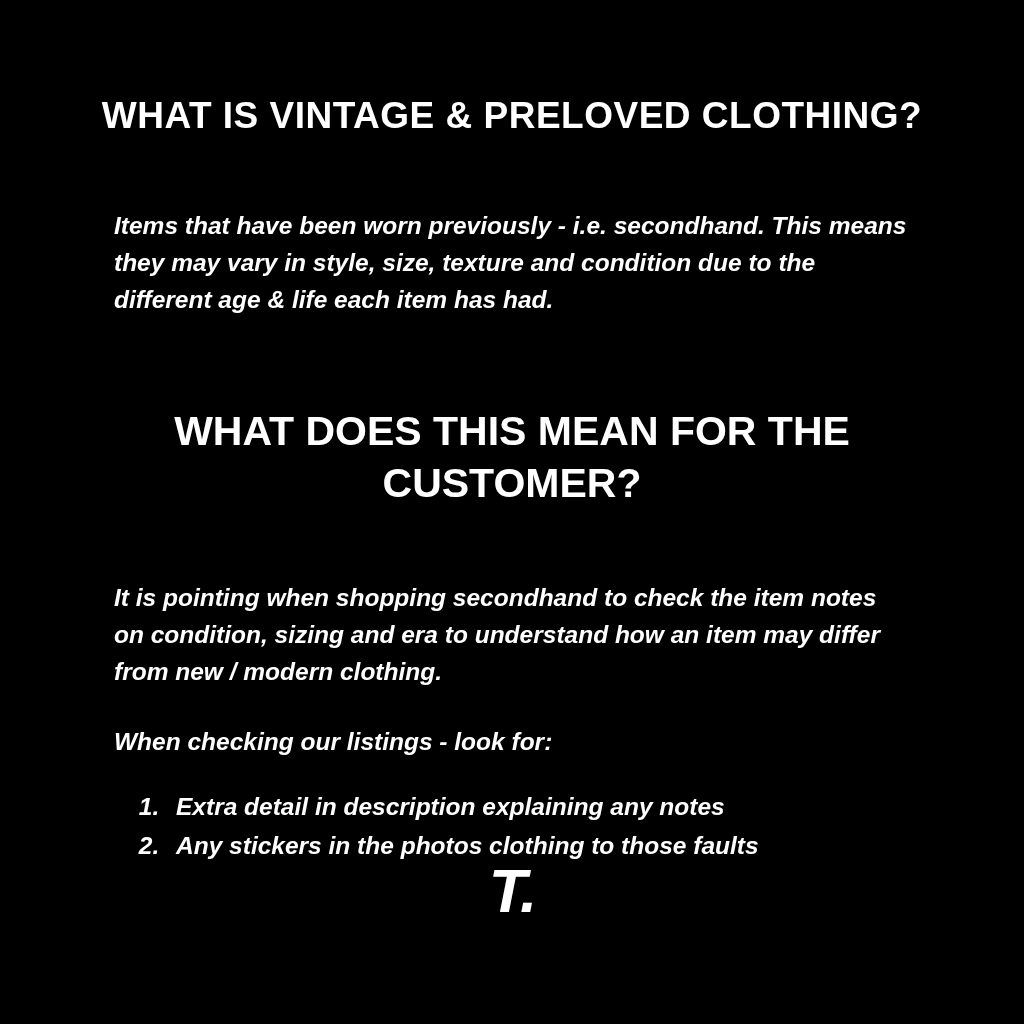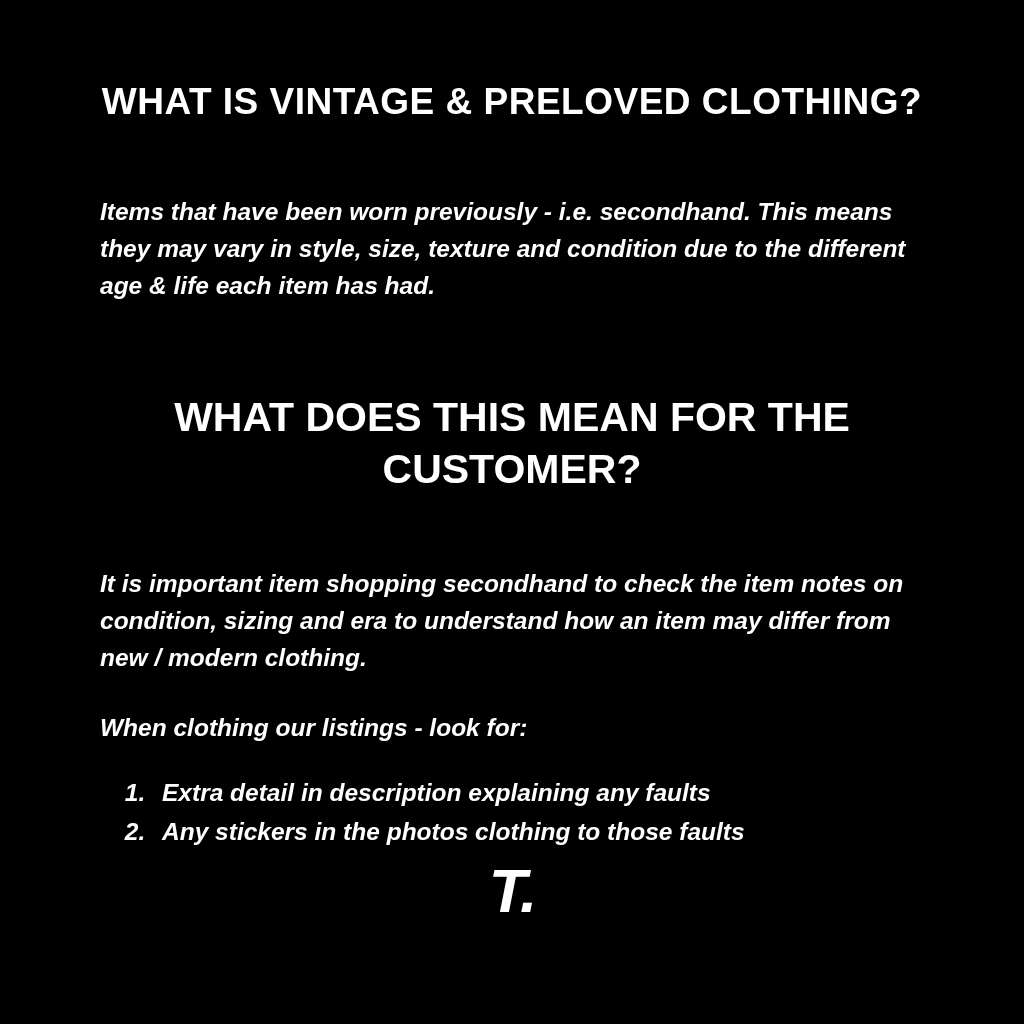--- a/index.html
+++ b/index.html
@@ -12,21 +12,21 @@
     background: #000000;
     font-family: "Liberation Sans", sans-serif;
     color: #ffffff;
     overflow: hidden;
   }
   .page {
     position: relative;
     width: 1024px;
     height: 964px;
     box-sizing: border-box;
-    padding: 4px;
+    padding: 18px;
   }
   .heading-main {
     text-align: center;
     font-weight: bold;
     font-size: 37px;
     letter-spacing: 0.5px;
     line-height: 1.1;
     margin: 0;
     padding: 78px 40px 0 40px;
     color: #ffffff;
@@ -90,24 +90,24 @@
 <body>
 
 <div class="page">
 
   <h1 class="heading-main">WHAT IS VINTAGE &amp; PRELOVED CLOTHING?</h1>
 
   <p class="body-block block-intro">Items that have been worn previously - i.e. secondhand. This means they may vary in style, size, texture and condition due to the different age &amp; life each item has had.</p>
 
   <h2 class="heading-secondary">WHAT DOES THIS MEAN FOR THE CUSTOMER?</h2>
 
-  <p class="body-block block-meaning">It is important item shopping secondhand to check the item notes on condition, sizing and era to understand how an item may differ from new / modern clothing.</p>
+  <p class="body-block block-meaning">It is pointing when shopping secondhand to check the item notes on condition, sizing and era to understand how an item may differ from new / modern clothing.</p>
 
-  <p class="body-block block-checking">When clothing our listings - look for:</p>
+  <p class="body-block block-checking">When checking our listings - look for:</p>
 
   <ol class="list">
-    <li>Extra detail in description explaining any faults</li>
+    <li>Extra detail in description explaining any notes</li>
     <li>Any stickers in the photos clothing to those faults</li>
   </ol>
 
   <div class="logo">T.</div>
 
 </div>
 
 </body></html>

